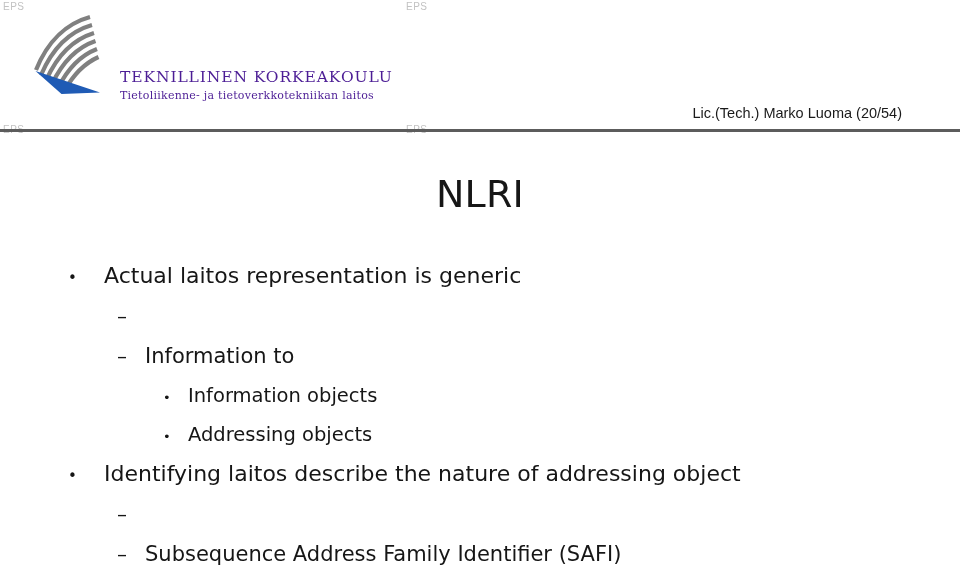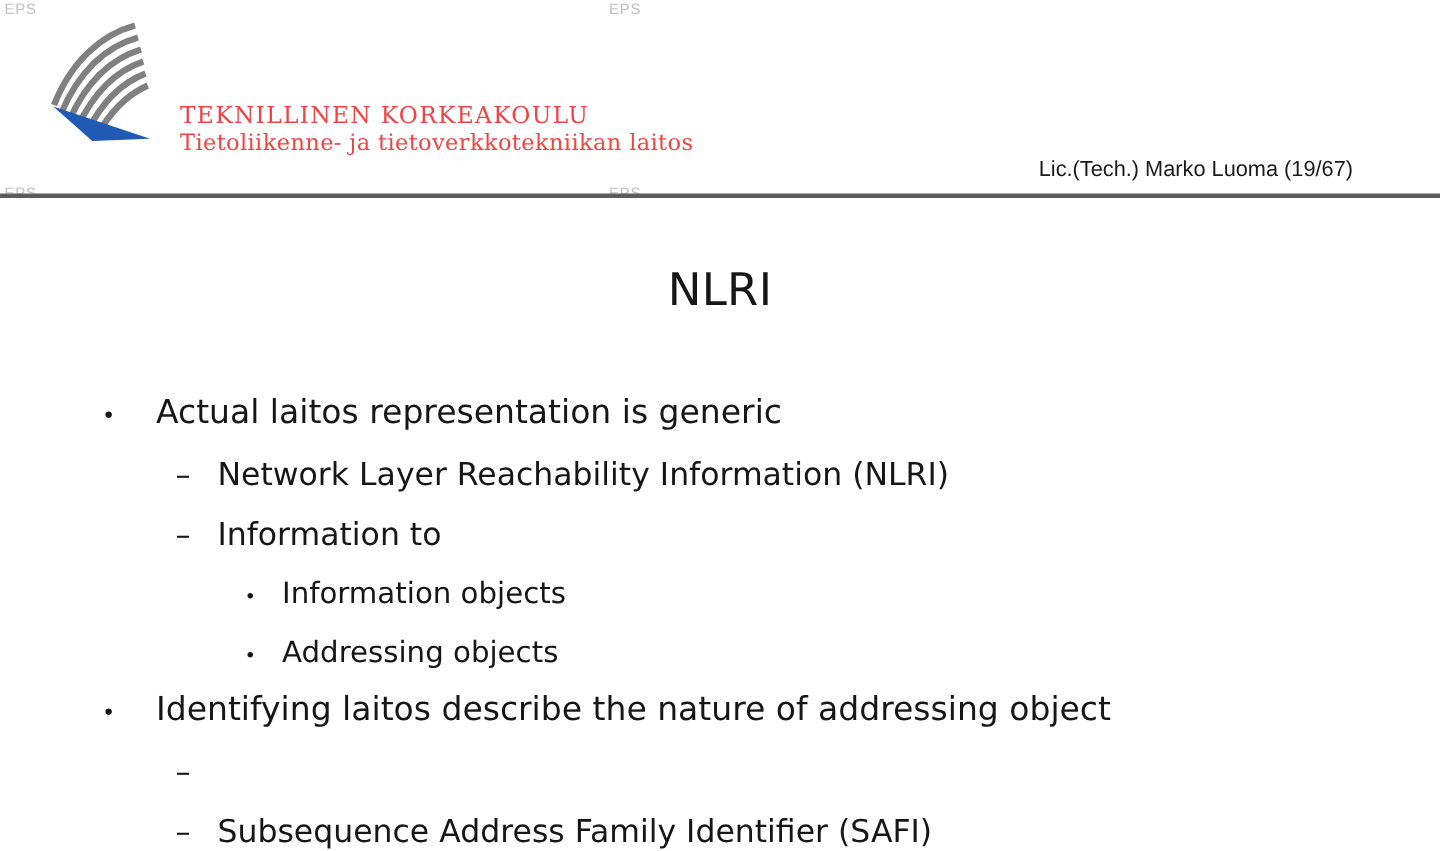--- a/index.html
+++ b/index.html
@@ -52,30 +52,30 @@
     height: 92px;
   }
   .logo-mark svg { display: block; }
 
   .logo-wordmark {
     position: absolute;
     left: 98px;
     top: 54px;
     width: 300px;
     font-family: "DejaVu Serif", serif;
-    color: #ef4444;
+    color: #4c1d95;
   }
   .wordmark-main {
     font-size: 15.5px;
     letter-spacing: 0.9px;
     line-height: 19px;
     white-space: nowrap;
   }
   .wordmark-sub {
-    font-size: 15px;
+    font-size: 11px;
     letter-spacing: 0.25px;
     line-height: 17px;
     white-space: nowrap;
   }
 
   
   .presenter {
     position: absolute;
     right: 58px;
     top: 105px;
@@ -96,21 +96,21 @@
   }
 
   
   .slide-title {
     position: absolute;
     left: 0;
     top: 170px;
     width: 960px;
     text-align: center;
     font-family: "DejaVu Sans", sans-serif;
-    font-size: 30px;
+    font-size: 38px;
     font-weight: 400;
     color: #161616;
     letter-spacing: 0.2px;
     line-height: 48px;
   }
 
   
   .body-list {
     position: absolute;
     left: 0;
@@ -194,37 +194,36 @@
         <path d="M13.5 57 L 78 78.5 L 39.5 80 Z" fill="#1f5bb5"></path>
       </svg>
     </div>
 
     <div class="logo-wordmark">
       <div class="wordmark-main">TEKNILLINEN KORKEAKOULU</div>
       <div class="wordmark-sub">Tietoliikenne- ja tietoverkkotekniikan laitos</div>
     </div>
   </div>
 
-  <div class="presenter">Lic.(Tech.) Marko Luoma (19/67)</div>
+  <div class="presenter">Lic.(Tech.) Marko Luoma (20/54)</div>
 
   <div class="header-rule"></div>
 </div>
 
 <div class="slide-title">NLRI</div>
 
 <div class="body-list">
 
   <div class="bullet-row lvl1">
     <span class="bullet-glyph">•</span>
     <span class="bullet-text">Actual laitos representation is generic</span>
   </div>
 
   <div class="bullet-row lvl2">
     <span class="bullet-glyph">–</span>
-    <span class="bullet-text">Network Layer Reachability Information (NLRI)</span>
   </div>
 
   <div class="bullet-row lvl2">
     <span class="bullet-glyph">–</span>
     <span class="bullet-text">Information to</span>
   </div>
 
   <div class="bullet-row lvl3">
     <span class="bullet-glyph">•</span>
     <span class="bullet-text">Information objects</span>

